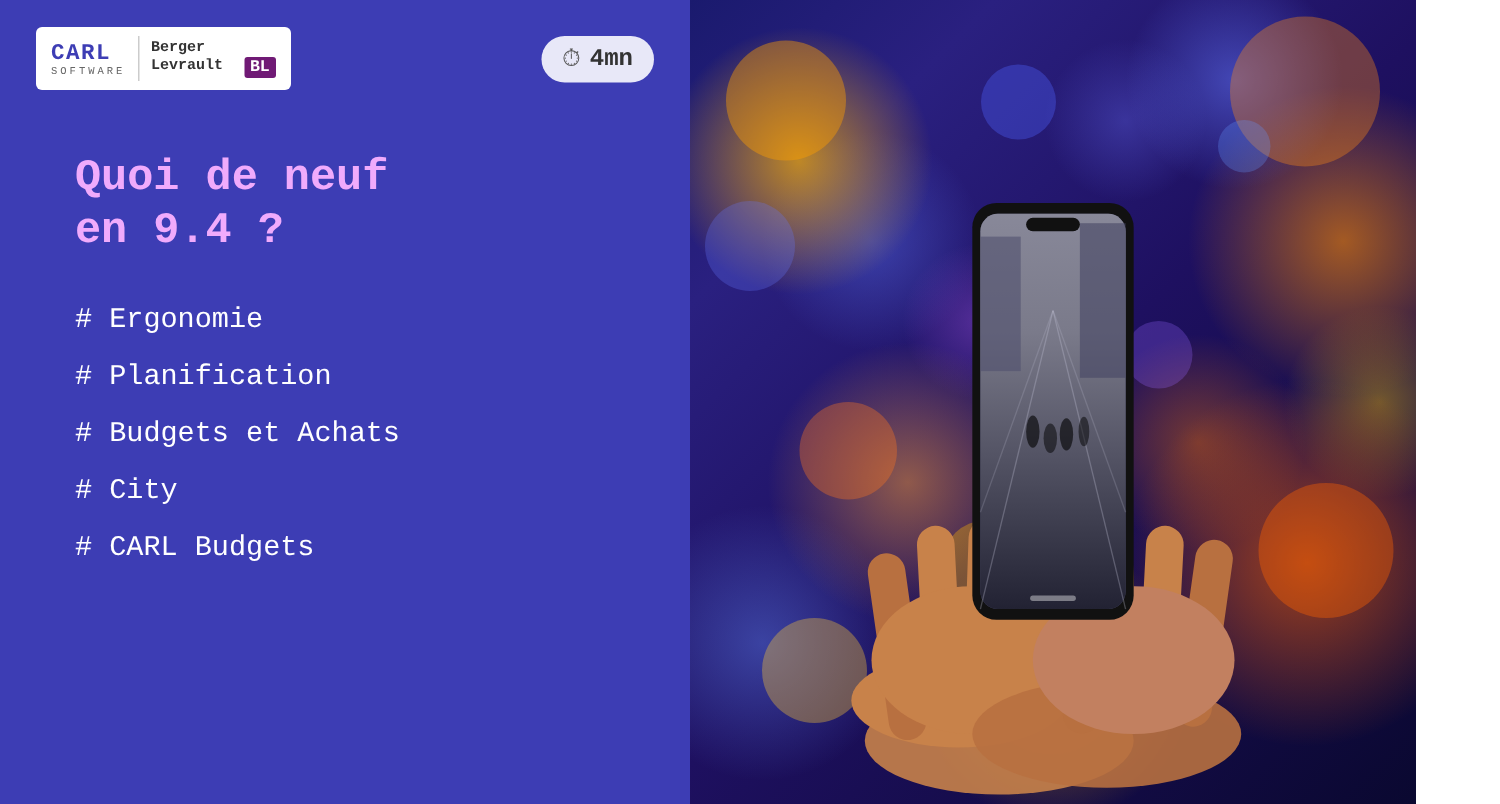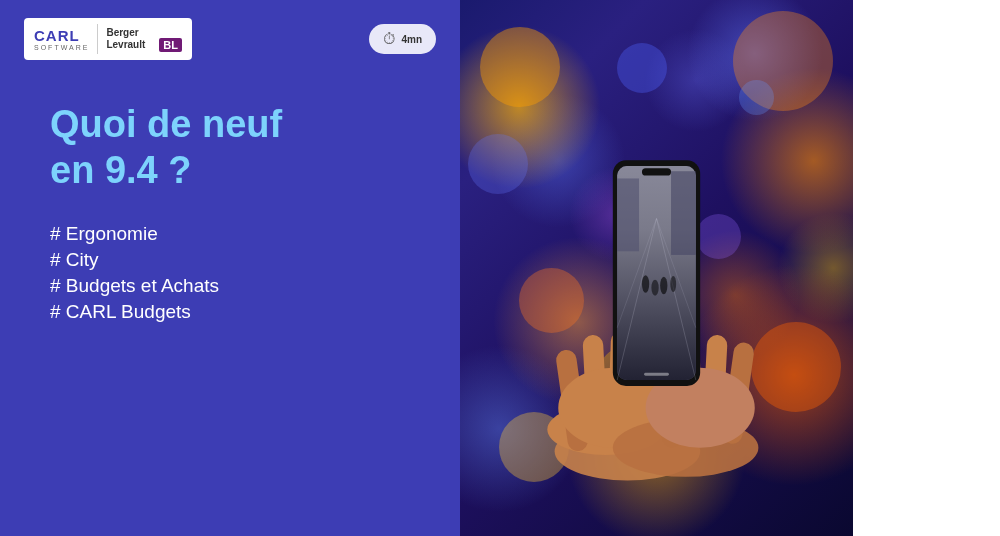--- a/index.html
+++ b/index.html
@@ -10,22 +10,23 @@
 
     body {
       width: 1000px;
       height: 536px;
       overflow: hidden;
       font-family: 'Arial', sans-serif;
     }
 
     .container {
       display: flex;
-      width: 853px;
-      height: 536px;
+      width: 944px;
+      height: 536px;
+      font-family: Liberation Mono, monospace;
     }
 
     .left-panel {
       width: 460px;
       height: 536px;
       background-color: #3d3db4;
       display: flex;
       flex-direction: column;
       padding: 0;
       position: relative;
@@ -56,42 +57,42 @@
       border-radius: 20px;
       padding: 6px 14px;
     }
 
     .timer-icon {
       font-size: 16px;
       color: #555;
     }
 
     .timer-text {
-      font-size: 10px;
+      font-size: 16px;
       font-weight: 600;
       color: #333;
     }
 
     .main-title {
       padding: 30px 50px 20px 50px;
       color: white;
     }
 
     .main-title h1 {
-      font-size: 38px;
+      font-size: 29px;
       font-weight: 900;
       line-height: 1.2;
-      color: #7dd3fc;
+      color: #f0abfc;
     }
 
     .hashtag-list {
       padding: 10px 50px 20px 50px;
       display: flex;
       flex-direction: column;
-      gap: 4px;
+      gap: 16px;
     }
 
     .hashtag-item {
       font-size: 19px;
       font-weight: 500;
       color: white;
     }
 
     .right-panel {
       flex: 1;
@@ -180,24 +181,27 @@
         <span>Quoi de neuf</span><br>
         <span>en 9.4 ?</span>
       </h1>
     </div>
 
     <div class="hashtag-list">
       <div class="hashtag-item">
         <span># Ergonomie</span>
       </div>
       <div class="hashtag-item">
+        <span># Planification</span>
+      </div>
+      <div class="hashtag-item">
+        <span># Budgets et Achats</span>
+      </div>
+      <div class="hashtag-item">
         <span># City</span>
-      </div>
-      <div class="hashtag-item">
-        <span># Budgets et Achats</span>
       </div>
       <div class="hashtag-item">
         <span># CARL Budgets</span>
       </div>
     </div>
 
   </div>
 
   <div class="right-panel">
     <div class="bokeh-bg"></div>

